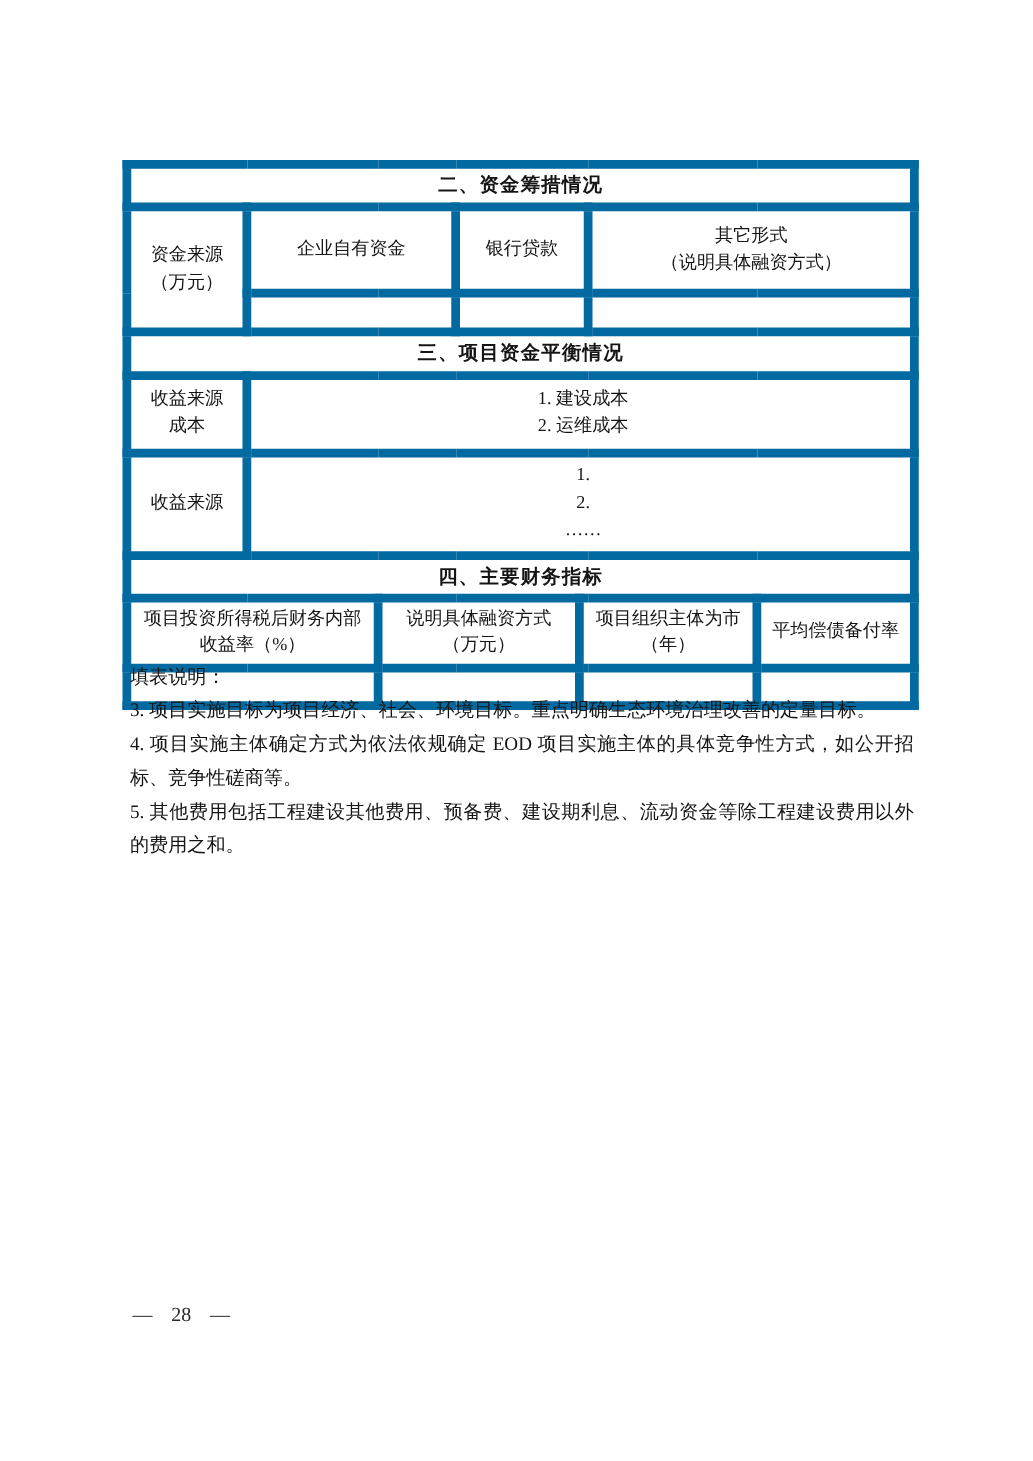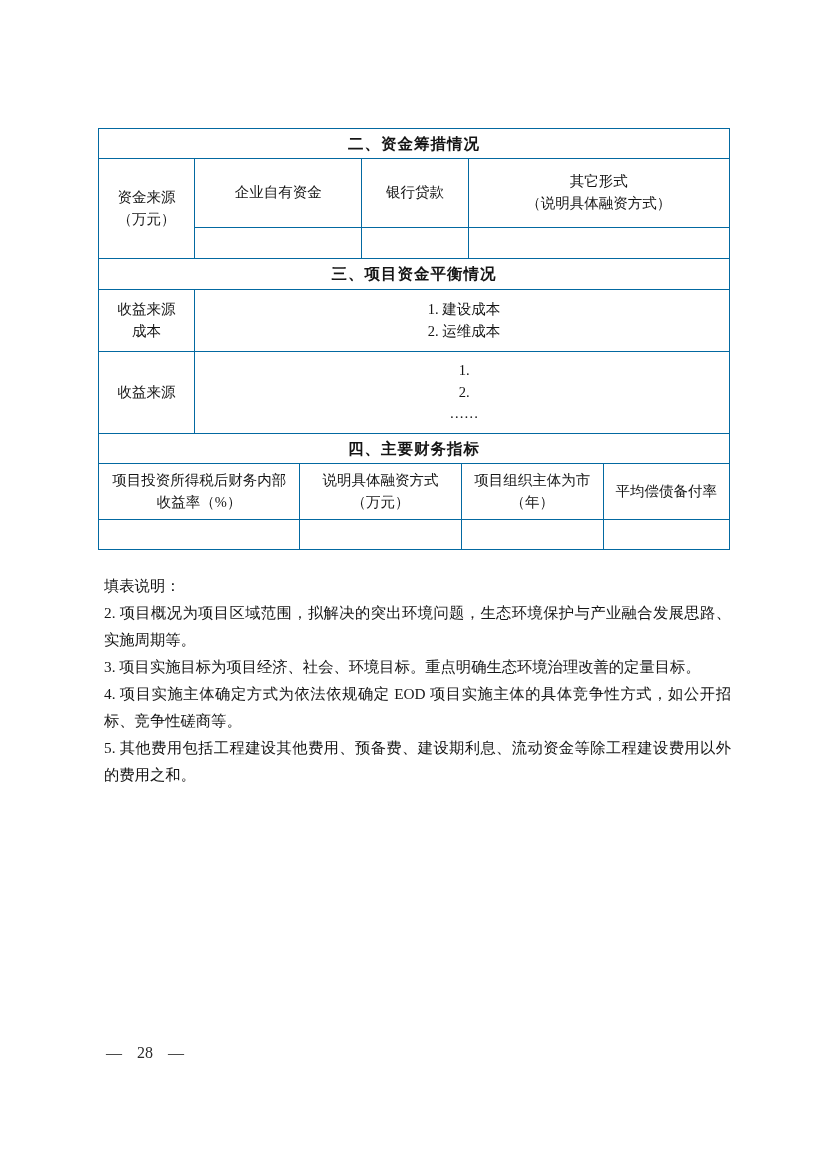--- a/index.html
+++ b/index.html
@@ -12,21 +12,21 @@
     color:#151515;
     overflow:hidden;
   }
   .form-table{
     position:absolute;left:98px;top:128px;
     width:632px;
     border-collapse:collapse;
     table-layout:fixed;
   }
   .form-table td{
-    border:1px solid #0369a1;
+    border:7px solid #0369a1;
     font-size:14.5px;
     line-height:1.5;
     text-align:center;
     vertical-align:middle;
     padding:2px 5px;
     white-space:pre-line;
     overflow:hidden;
   }
   .sec-title td{
     font-family:"Liberation Sans","DejaVu Sans",sans-serif;
@@ -37,21 +37,21 @@
   .hdr-bold{
     font-family:"Liberation Sans","DejaVu Sans",sans-serif;
     font-weight:normal;
     font-size:15px;
   }
   .cell-left{
     text-align:center;
     padding-left:9px !important;
   }
   .notes{
-    position:absolute;left:104px;top:572px;width:627px;
+    position:absolute;left:104px;top:528px;width:627px;
     font-size:15.3px;
     line-height:27px;
     text-align:justify;
   }
   .notes p{margin:0;}
   .page-footer{
     position:absolute;left:106px;top:1044px;
     font-size:16px;
     display:inline-flex;
     align-items:center;
@@ -125,21 +125,20 @@
       <td colspan="2"></td>
       <td colspan="2"></td>
       <td colspan="2"></td>
       <td></td>
     </tr>
   </tbody>
     </table>
 
   <div class="notes">
     <p>填表说明：</p>
-    <p>2. 项目概况为项目区域范围，拟解决的突出环境问题，生态环境保护与产业融合发展思路、实施周期等。</p>
     <p>3. 项目实施目标为项目经济、社会、环境目标。重点明确生态环境治理改善的定量目标。</p>
     <p>4. 项目实施主体确定方式为依法依规确定 EOD 项目实施主体的具体竞争性方式，如公开招标、竞争性磋商等。</p>
     <p>5. 其他费用包括工程建设其他费用、预备费、建设期利息、流动资金等除工程建设费用以外的费用之和。</p>
   </div>
 
   <div class="page-footer">
     <span>—</span>
     <span>28</span>
     <span>—</span>
   </div>

